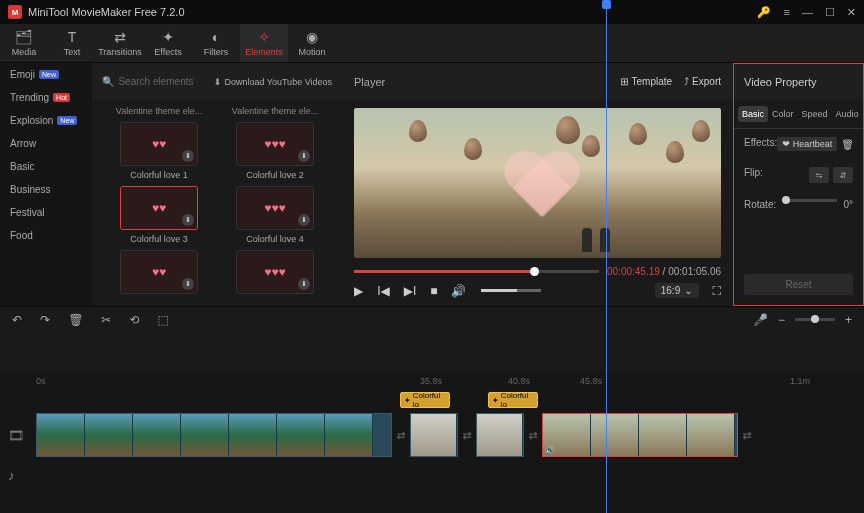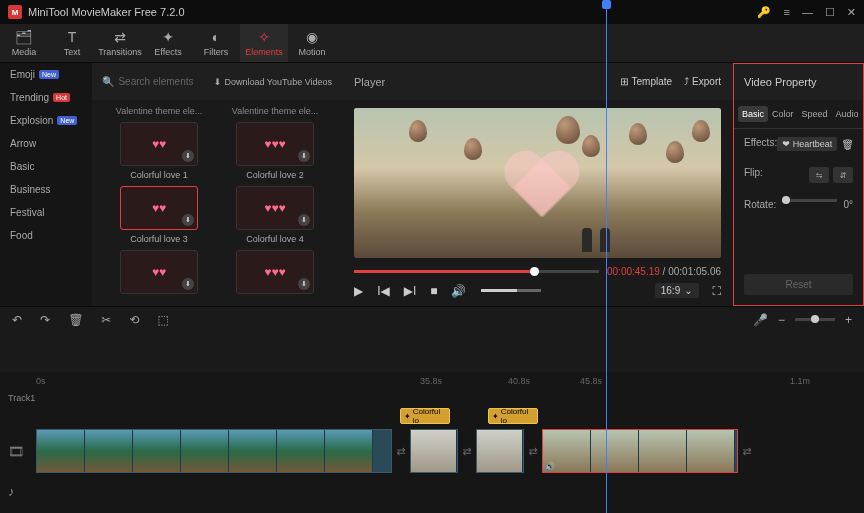--- a/index.html
+++ b/index.html
@@ -351,23 +351,20 @@
 
 <div class="timeline">
   <div class="ruler">
     <span class="tick" style="left:36px">0s</span>
     <span class="tick" style="left:420px">35.8s</span>
     <span class="tick" style="left:508px">40.8s</span>
     <span class="tick" style="left:580px">45.8s</span>
     <span class="tick" style="left:790px">1.1m</span>
   </div>
   <div class="playhead"></div>
-  <div class="track-row">
-      <span class="track-label">Track1</span>
-    </div>
   <div class="fx-track">
     <div class="fx-clip" style="left:400px;width:50px">✦<span>Colorful lo</span></div>
     <div class="fx-clip" style="left:488px;width:50px">✦<span>Colorful lo</span></div>
   </div>
   <div class="video-track">
     <span class="track-icon">🎞</span>
     <div class="clip" style="width:356px">
       <div class="clip-thumb"></div>
         <div class="clip-thumb"></div>
         <div class="clip-thumb"></div>

